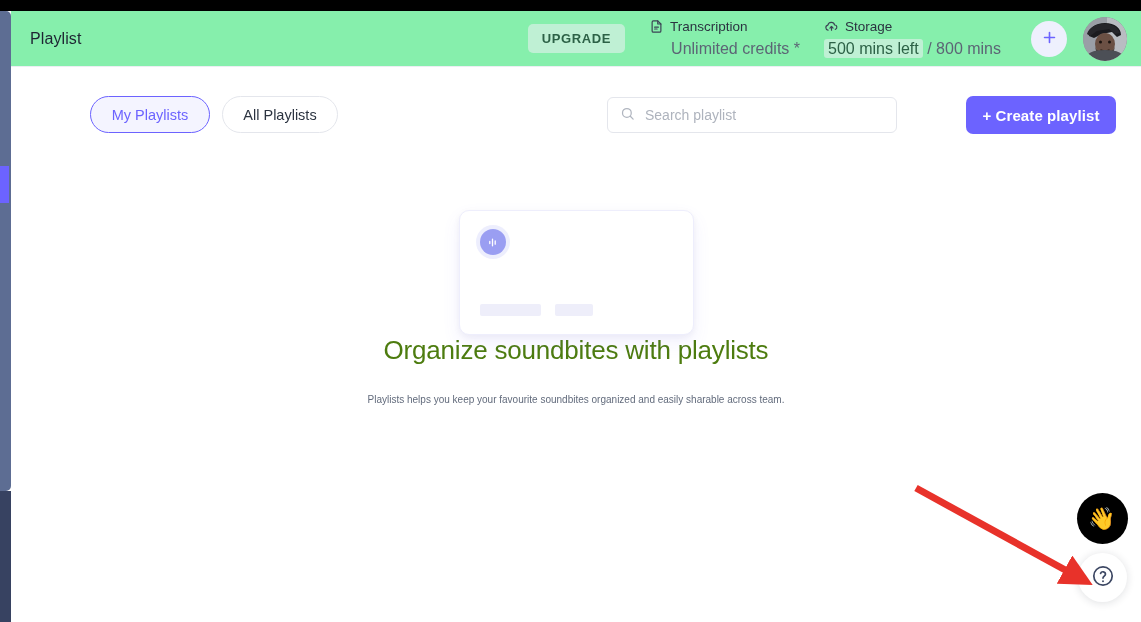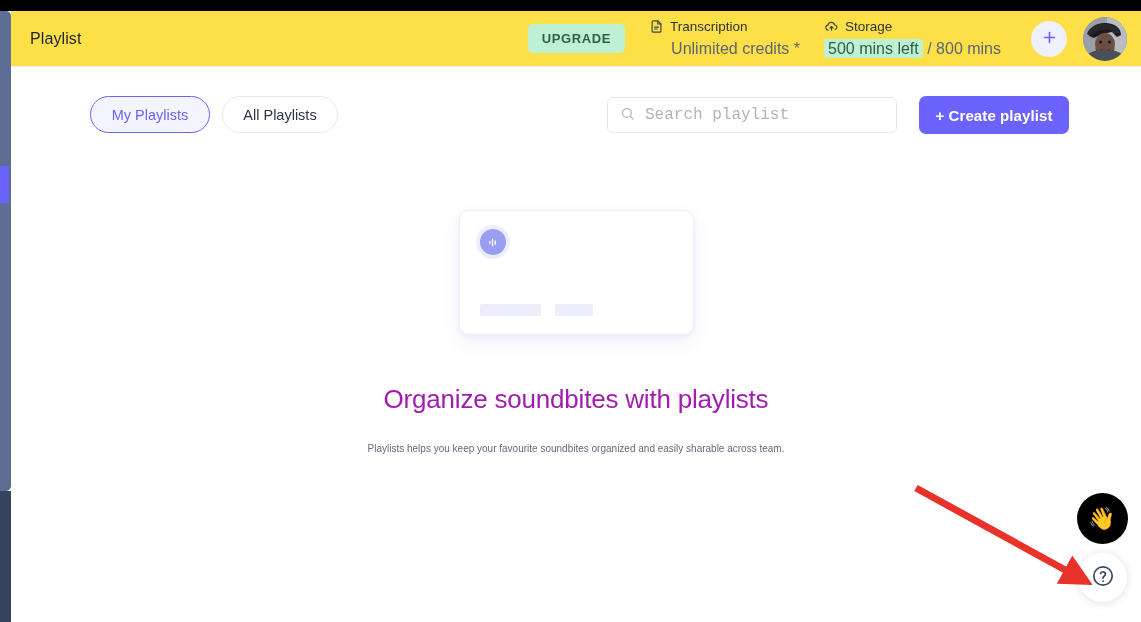--- a/index.html
+++ b/index.html
@@ -57,21 +57,21 @@
     background: #374261;
   }
 
   
   .header {
     position: absolute;
     top: 11px;
     left: 11px;
     right: 0;
     height: 56px;
-    background: #fde047;
+    background: #86efac;
     border-bottom: 1px solid #eceef3;
     display: flex;
     align-items: center;
   }
   .header-title {
     margin-left: 19px;
     font-size: 16px;
     color: #1e2533;
     letter-spacing: .1px;
   }
@@ -191,33 +191,33 @@
     border: 1px solid #e4e6ec;
     border-radius: 6px;
     display: flex;
     align-items: center;
     padding: 0 12px;
     background: #ffffff;
   }
   .search-input {
     border: none;
     outline: none;
-    font-size: 16px;
+    font-size: 14px;
     color: #2b3340;
     margin-left: 10px;
     width: 100%;
     background: transparent;
-    font-family: Liberation Mono, monospace;
+    font-family: Liberation Sans, sans-serif;
   }
   .search-input::placeholder { color: #aeb3bd; }
 
   .create-btn-top {
     position: absolute;
     top: 0;
-    left: 908px;
+    left: 955px;
     width: 150px;
     height: 38px;
     background: #6c63ff;
     color: #ffffff;
     border: none;
     border-radius: 7px;
     font-size: 15px;
     font-weight: bold;
     cursor: pointer;
     font-family: "Liberation Sans", sans-serif;
@@ -259,23 +259,22 @@
     bottom: 18px;
     left: 20px;
     display: flex;
     gap: 14px;
   }
   .sk { height: 12px; border-radius: 2px; background: #eeeefa; }
   .sk-a { width: 61px; }
   .sk-b { width: 38px; }
 
   .empty-title {
-    margin-top: 49px;
     font-size: 26px;
-    color: #a21caf;
+    color: #4d7c0f;
     letter-spacing: -.2px;
   }
   .empty-sub {
     margin-top: 21px;
     font-size: 10px;
     line-height: 25px;
     color: #626b7c;
     text-align: center;
     max-width: 430px;
   }

